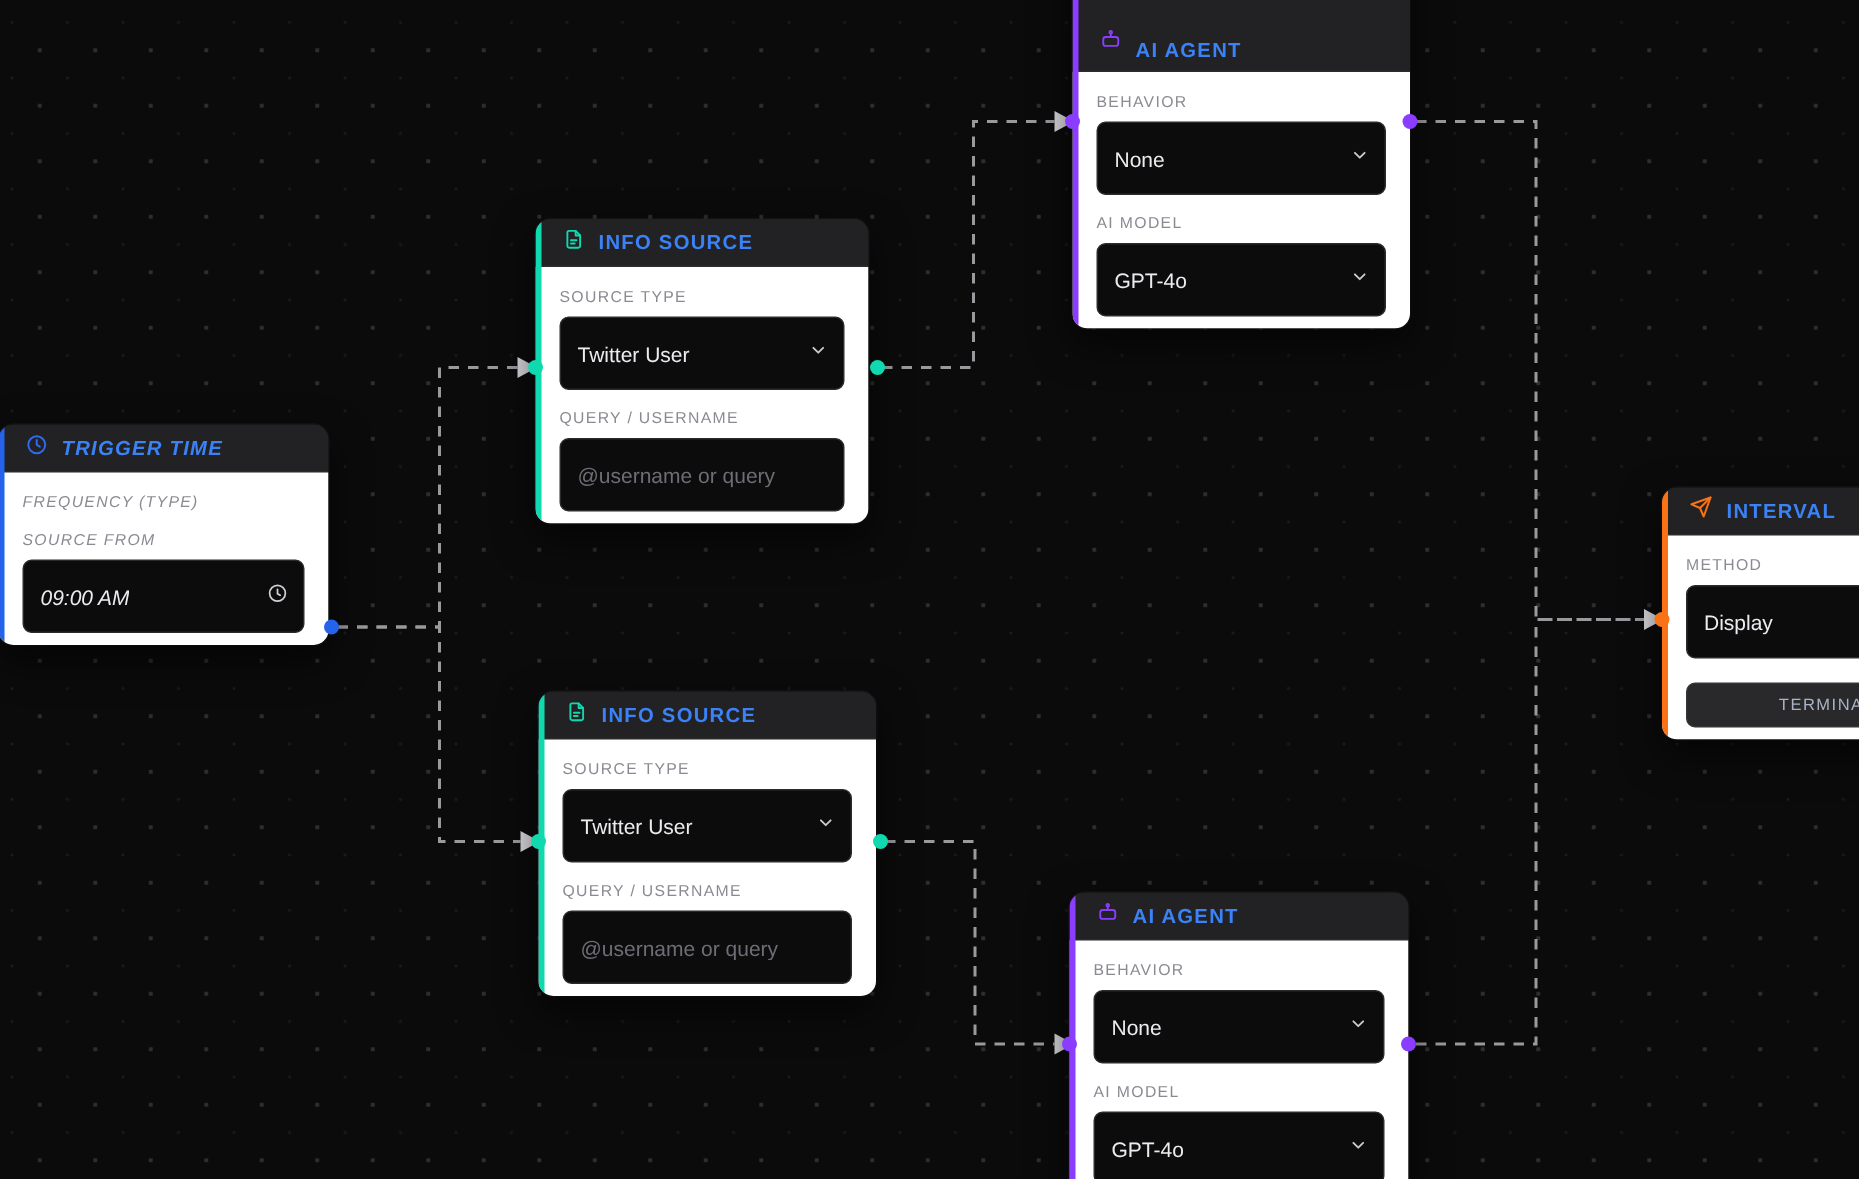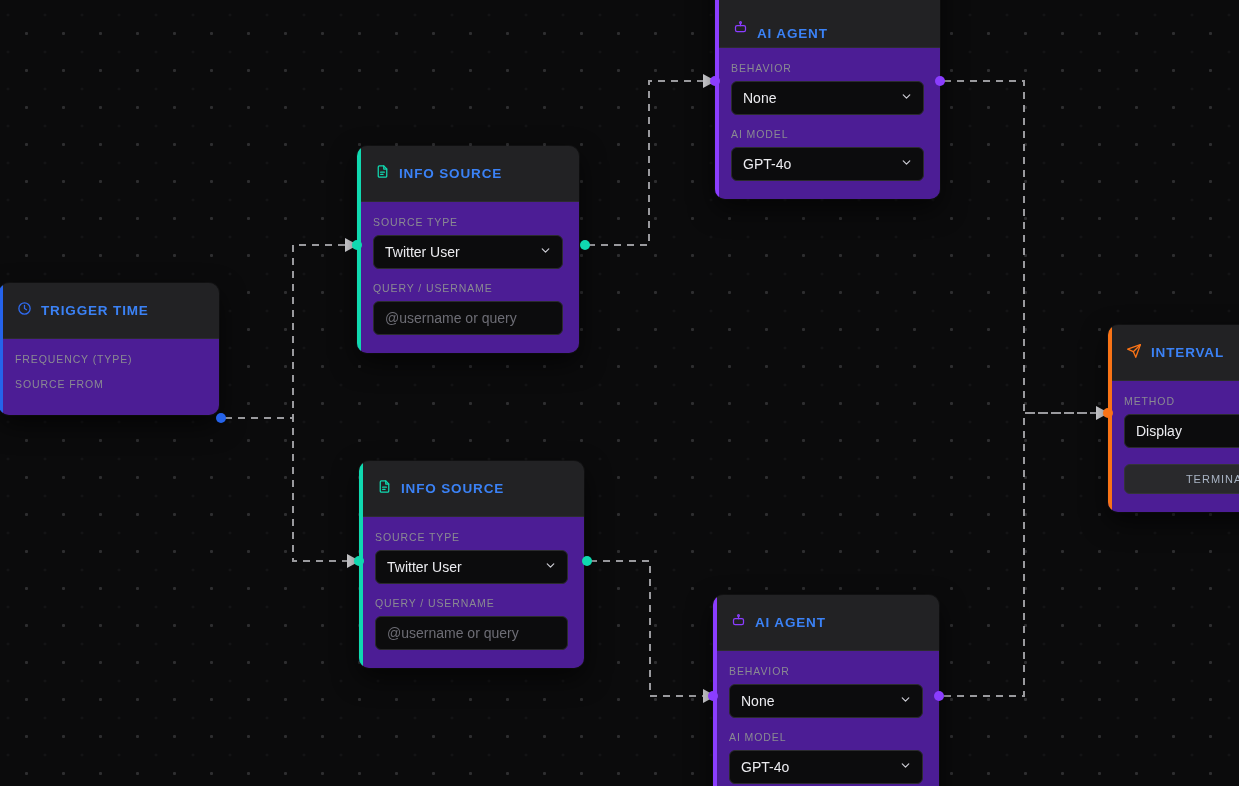--- a/index.html
+++ b/index.html
@@ -56,49 +56,49 @@
     position: absolute;
     left: 0;
     top: 0;
     bottom: 0;
     width: 4px;
   }
   .node-header {
     display: flex;
     align-items: center;
     gap: 9px;
-    height: 56px;
+    height: 32px;
     padding: 0 14px 0 18px;
     background: #222224;
     border-bottom: 1px solid #2c2c2f;
     box-sizing: border-box;
   }
   .node-title {
     font-size: 13.5px;
     font-weight: bold;
     letter-spacing: 0.85px;
     color: #3b82f6;
     white-space: nowrap;
   }
   .node-body {
-    padding: 14px 16px 18px 16px;
-    background: #4c1d95;
+    padding: 14px 16px 8px 16px;
+    background: #ffffff;
   }
   .field { margin-bottom: 13px; }
   .field:last-child { margin-bottom: 0; }
   .field-label {
     font-size: 10.5px;
     letter-spacing: 0.9px;
     color: #8a8a92;
     margin-bottom: 7px;
     white-space: nowrap;
   }
   .control {
     position: relative;
-    height: 34px;
+    height: 49px;
     border-radius: 6px;
     background: #0c0c0d;
     border: 1px solid #2b2b2e;
     display: flex;
     align-items: center;
     padding: 0 11px;
     box-sizing: border-box;
   }
   .control-value {
     font-size: 14px;
@@ -140,21 +140,21 @@
   
   .port {
     position: absolute;
     width: 10px;
     height: 10px;
     border-radius: 50%;
     z-index: 6;
   }
 
   
-  #node-trigger   { left: -1px;   top: 283px; width: 220px; }
+  #node-trigger   { left: -1px;   top: 283px; width: 220px; font-style: italic; }
   #node-source-1  { left: 357px;  top: 146px; width: 222px; }
   #node-source-2  { left: 359px;  top: 461px; width: 225px; }
   #node-agent-1   { left: 715px;  top: -44px; width: 225px; }
   #node-agent-2   { left: 713px;  top: 595px; width: 226px; }
   #node-delivery  { left: 1108px; top: 325px; width: 175px; }
 </style>
 </head>
 <body>
 
 <div id="canvas">
@@ -201,20 +201,29 @@
         </svg>
       </span>
       <span class="node-title">TRIGGER TIME</span>
     </div>
     <div class="node-body">
       <div class="field">
         <div class="field-label">FREQUENCY (TYPE)</div>
       </div>
       <div class="field">
         <div class="field-label">SOURCE FROM</div>
+        <div class="control">
+          <span class="control-value">09:00 AM</span>
+          <span class="trail-icon">
+            <svg width="14" height="14" viewBox="0 0 24 24" fill="none" stroke="#cfcfd6" stroke-width="2">
+                <circle cx="12" cy="12" r="9"></circle>
+                <path d="M12 7.5v5l3 1.8" stroke-linecap="round"></path>
+              </svg>
+          </span>
+        </div>
       </div>
     </div>
   </div>
 
   <div class="node" id="node-source-1">
     <div class="node-accent" style="background:#10d9b0;"></div>
     <div class="node-header">
       <span>
         <svg width="15" height="15" viewBox="0 0 24 24" fill="none" stroke="#10d9b0" stroke-width="2" stroke-linejoin="round">
           <path d="M14 3H7a1.8 1.8 0 0 0-1.8 1.8v14.4A1.8 1.8 0 0 0 7 21h10a1.8 1.8 0 0 0 1.8-1.8V8z"></path>

